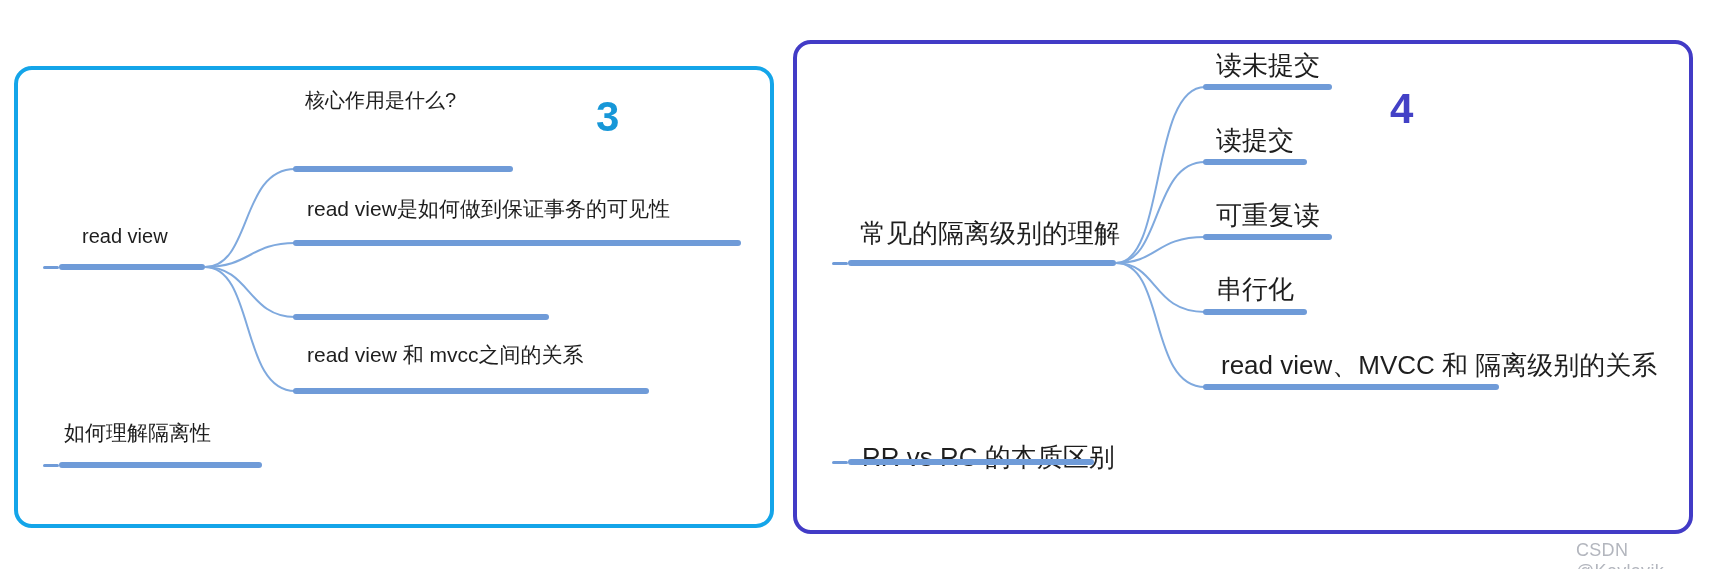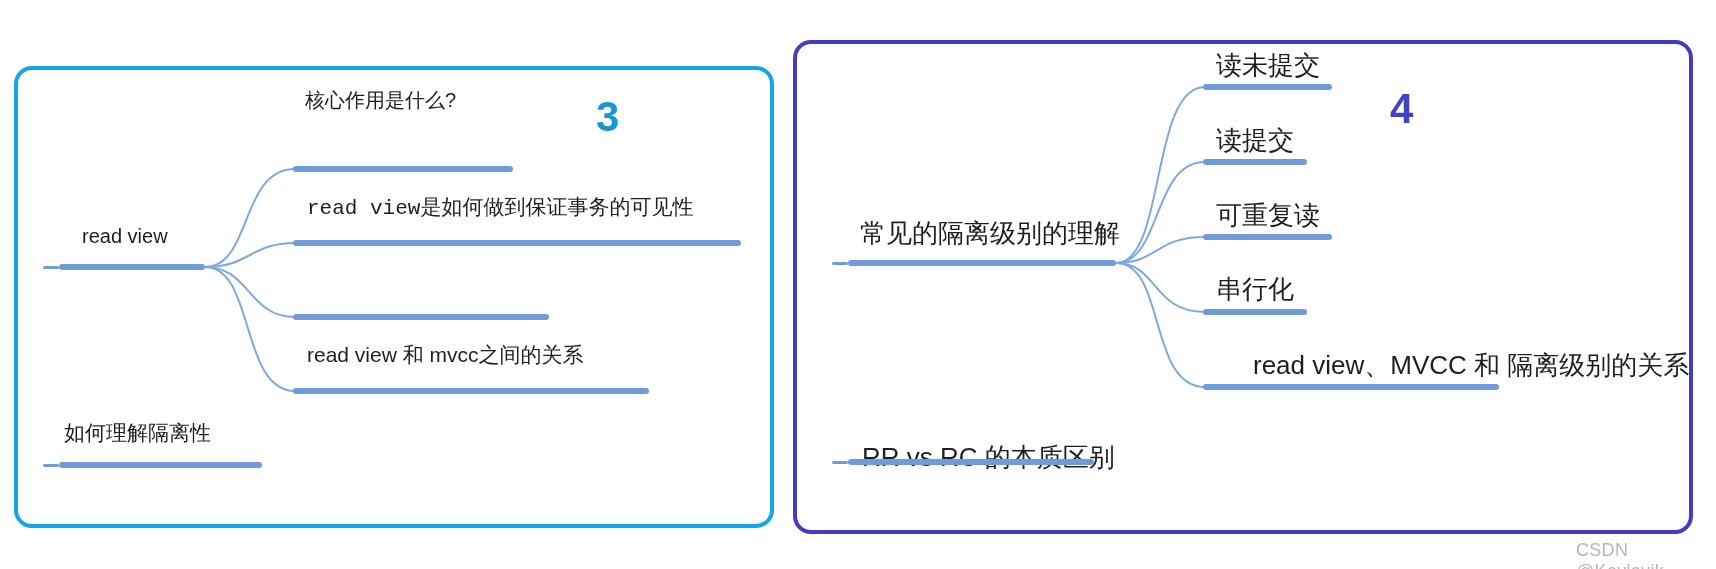--- a/index.html
+++ b/index.html
@@ -98,21 +98,21 @@
     <path d="M1116 263 C1166 263 1148 387 1205 387" fill="none" stroke="var(--curve)" stroke-width="2"></path>
   </svg>
 
   <div class="panel p3"></div>
 
   <div class="big-num n3" style="left:596px;top:96px;">3</div>
 
   <div class="label fs20" style="left:305px;top:88px;">核心作用是什么?</div>
   <div class="bar" style="left:293px;top:166px;width:220px;"></div>
 
-  <div class="label fs21" style="left:307px;top:196px;font-family:Liberation Mono, monospace;">read view是如何做到保证事务的可见性</div>
+  <div class="label fs21" style="left:307px;top:196px;">read view是如何做到保证事务的可见性</div>
   <div class="bar" style="left:293px;top:240px;width:448px;"></div>
 
   <div class="label fs23" style="left:82px;top:224px;">read view</div>
   <div class="bar" style="left:59px;top:264px;width:146px;"></div>
   <div class="tick" style="left:43px;top:266px;width:16px;"></div>
 
   <div class="bar" style="left:293px;top:314px;width:256px;"></div>
 
   <div class="label fs21" style="left:307px;top:342px;">read view 和 mvcc之间的关系</div>
   <div class="bar" style="left:293px;top:388px;width:356px;"></div>
@@ -134,21 +134,21 @@
 
   <div class="label fs22" style="left:1216px;top:125px;">读提交</div>
   <div class="bar" style="left:1203px;top:159px;width:104px;"></div>
 
   <div class="label fs22" style="left:1216px;top:200px;">可重复读</div>
   <div class="bar" style="left:1203px;top:234px;width:129px;"></div>
 
   <div class="label fs22" style="left:1216px;top:274px;">串行化</div>
   <div class="bar" style="left:1203px;top:309px;width:104px;"></div>
 
-  <div class="label fs22" style="left:1221px;top:350px;margin-left:32px;">read view、MVCC 和 隔离级别的关系</div>
+  <div class="label fs22" style="left:1221px;top:350px;">read view、MVCC 和 隔离级别的关系</div>
   <div class="bar" style="left:1203px;top:384px;width:296px;"></div>
 
   <div class="label fs22" style="left:862px;top:442px;">RR vs RC 的本质区别</div>
   <div class="bar" style="left:848px;top:459px;width:246px;"></div>
   <div class="tick" style="left:832px;top:461px;width:16px;"></div>
 
   <div class="watermark">CSDN @Kevlavik</div>
 
 </div>
 

